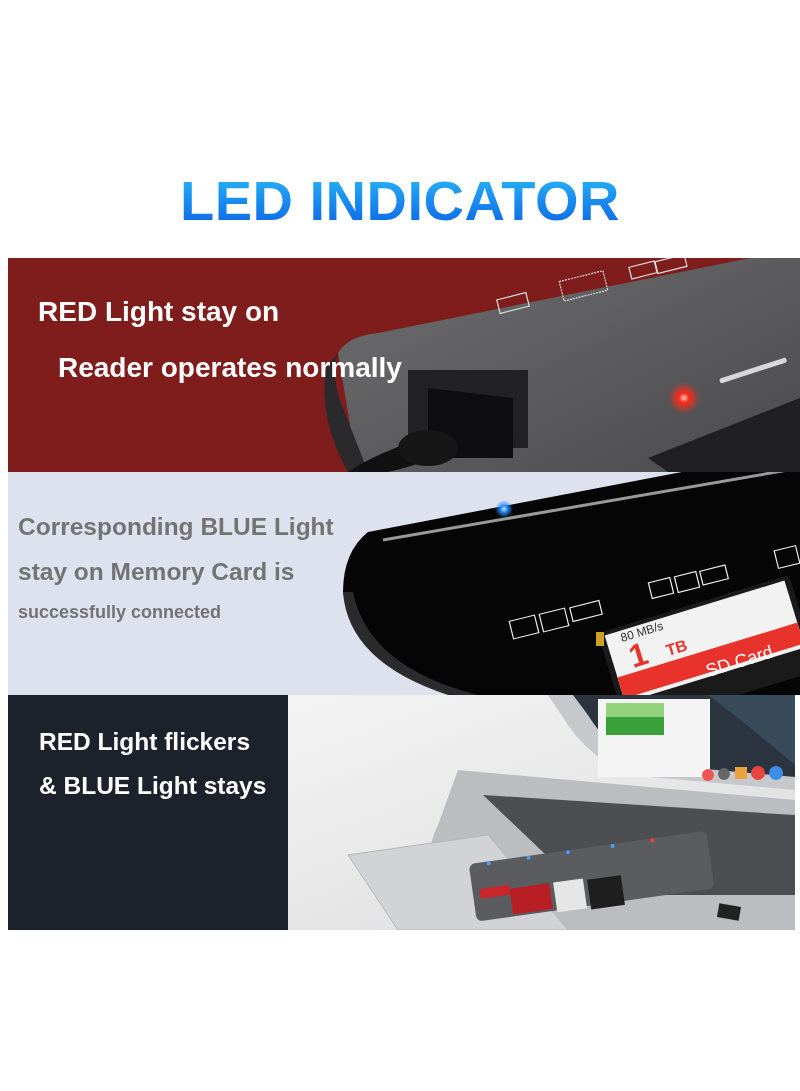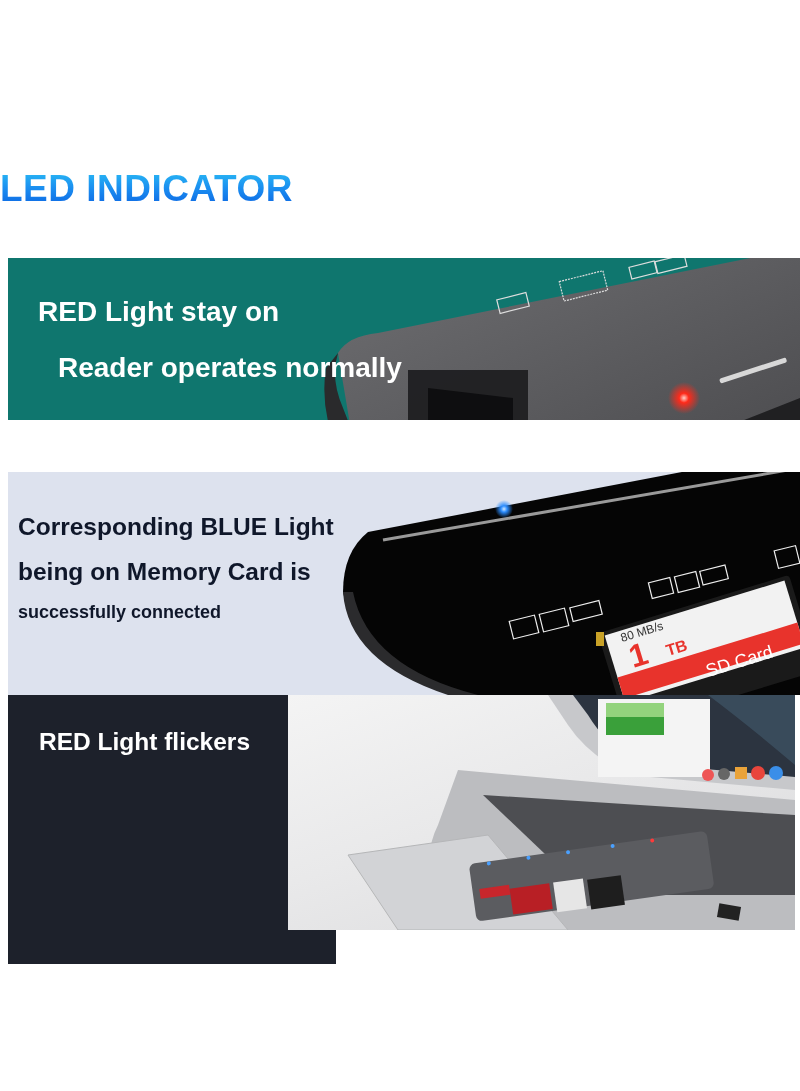--- a/index.html
+++ b/index.html
@@ -1,26 +1,26 @@
 <!DOCTYPE html>
 <html><head>
 <meta charset="utf-8">
 <style>
   html,body{margin:0;padding:0;background:#ffffff;}
   body{width:800px;height:1091px;position:relative;overflow:hidden;font-family:"Liberation Sans",sans-serif;}
-  .title{position:absolute;left:0;top:168px;width:800px;text-align:left;font-weight:bold;font-size:37px;letter-spacing:0.5px;
+  .title{position:absolute;left:0;top:168px;width:800px;text-align:center;font-weight:bold;font-size:56px;letter-spacing:0.5px;
     background:linear-gradient(180deg,#2bc0f5 0%,#1a8cf0 50%,#0a5fe0 100%);-webkit-background-clip:text;background-clip:text;color:transparent;}
   .panel{position:absolute;overflow:hidden;}
-  .p1{left:8px;top:258px;width:792px;height:162px;background:#0f766e;}
+  .p1{left:8px;top:258px;width:792px;height:214px;background:#7f1d1d;}
   .p2{left:8px;top:472px;width:792px;height:223px;background:#dde2ee;}
-  .p3text{left:8px;top:695px;width:280px;height:269px;background:#1d212b;padding-left:48px;}
+  .p3text{left:8px;top:695px;width:280px;height:235px;background:#1d212b;}
   .p3img{left:288px;top:695px;width:507px;height:235px;background:linear-gradient(160deg,#f4f4f4 0%,#e9e9ea 45%,#d9d9db 100%);}
   .txt{position:absolute;font-weight:bold;white-space:nowrap;}
   .w{color:#ffffff;}
-  .d{color:#0f172a;}
+  .d{color:#737373;}
   svg{position:absolute;left:0;top:0;}
 </style>
 </head>
 <body>
 
 <div class="title">LED INDICATOR</div>
 
 <div class="panel p1">
   <svg width="792" height="214">
     <defs>
@@ -78,26 +78,27 @@
       <rect x="606" y="134" width="188" height="70" fill="#f2f2f2"></rect>
       <rect x="606" y="178" width="188" height="22" fill="#e8332c"></rect>
     </g>
     <text x="614" y="170" font-family="Liberation Sans, sans-serif" font-size="12" fill="#333" transform="rotate(-17 614 170)">80 MB/s</text>
     <text x="625" y="196" font-family="Liberation Sans, sans-serif" font-size="32" font-weight="bold" fill="#e8332c" transform="rotate(-17 625 196)">1</text>
     <text x="660" y="184" font-family="Liberation Sans, sans-serif" font-size="16" font-weight="bold" fill="#e8332c" transform="rotate(-17 660 184)">TB</text>
     <text x="700" y="205" font-family="Liberation Sans, sans-serif" font-size="18" fill="#fff" transform="rotate(-17 700 205)">SD Card</text>
     <rect x="588" y="160" width="8" height="14" fill="#c9a227"></rect>
   </svg>
   <div class="txt d" style="left:10px;top:41px;font-size:24.5px;">Corresponding BLUE Light</div>
-  <div class="txt d" style="left:10px;top:86px;font-size:24.5px;">being on Memory Card is</div>
+  <div class="txt d" style="left:10px;top:86px;font-size:24.5px;">stay on Memory Card is</div>
   <div class="txt d" style="left:10px;top:130px;font-size:18px;">successfully connected</div>
 </div>
 
 <div class="panel p3text">
   <div class="txt w" style="left:31px;top:33px;font-size:24.5px;">RED Light flickers</div>
+  <div class="txt w" style="left:31px;top:77px;font-size:24.5px;">&amp; BLUE Light stays</div>
 </div>
 <div class="panel p3img">
   <svg width="507" height="235">
     <path d="M260 0 L507 0 L507 95 L340 80 Q300 60 280 30 Z" fill="#c7c8cb"></path>
     <path d="M285 0 L507 0 L507 82 L350 68 Q318 50 300 20 Z" fill="#2c3440"></path>
     <path d="M420 0 L507 0 L507 70 Q460 30 420 0 Z" fill="#3f5566" opacity="0.7"></path>
     <rect x="310" y="4" width="112" height="78" fill="#f4f4f4"></rect>
     <rect x="318" y="8" width="58" height="14" fill="#93d37d"></rect>
     <rect x="318" y="22" width="58" height="18" fill="#3aa03a"></rect>
     <circle cx="420" cy="80" r="6" fill="#e55"></circle>

